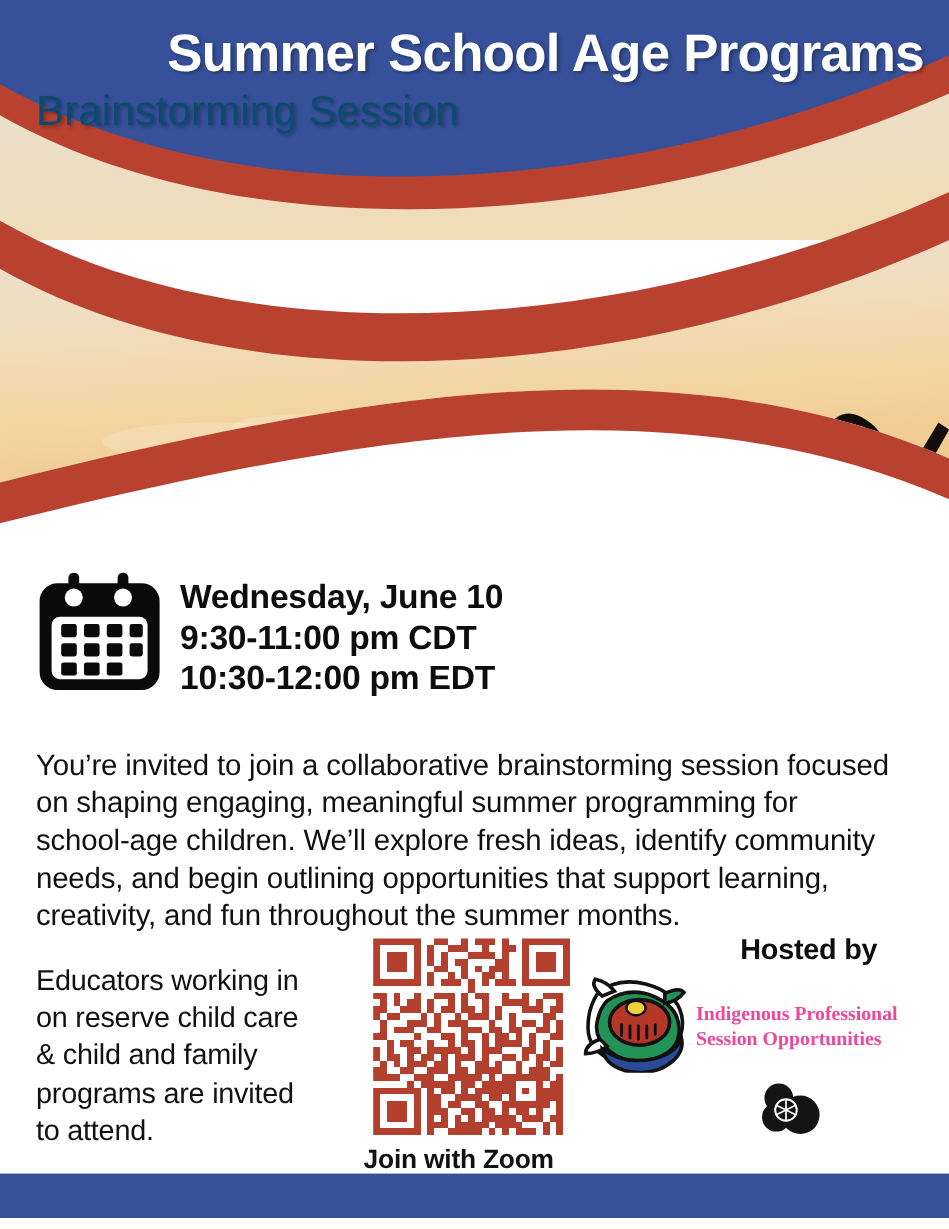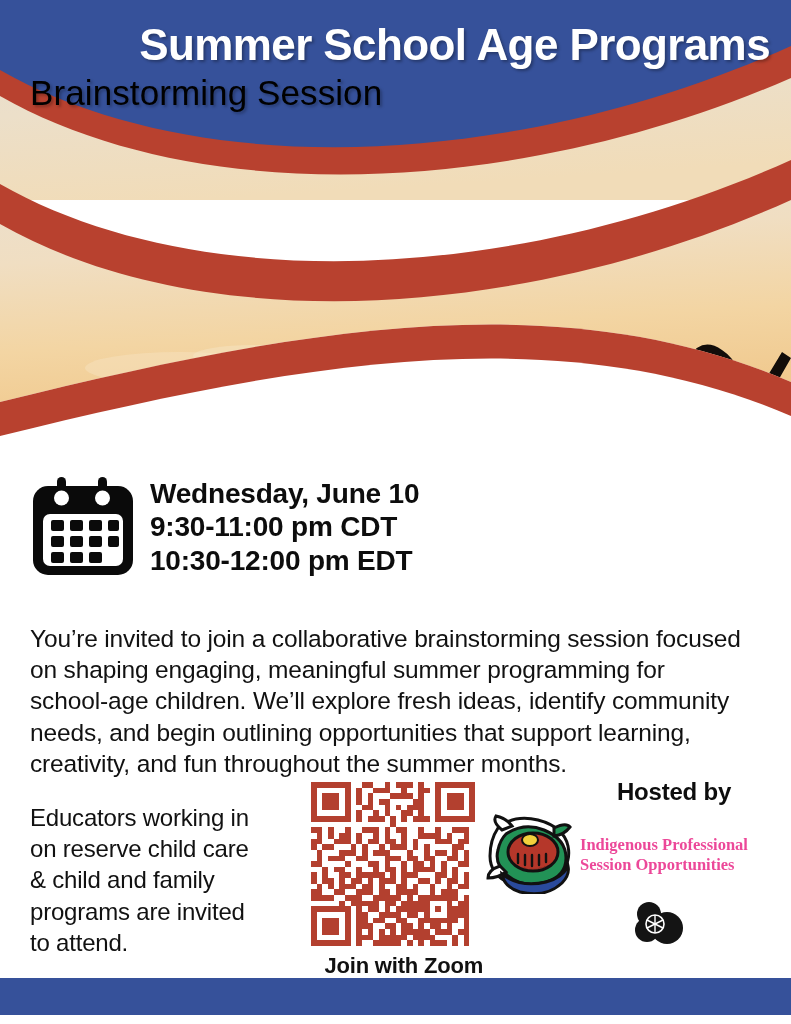--- a/index.html
+++ b/index.html
@@ -42,21 +42,21 @@
     letter-spacing: -0.6px;
     line-height: 1.06;
     margin: 0;
     text-shadow: 2px 2px 3px rgba(0,0,0,0.30);
     white-space: nowrap;
     text-align: right;
   }
   .title-sub {
     font-size: 35px;
     font-weight: 400;
-    color: #000000;
+    color: #0c4a6e;
     letter-spacing: 0.1px;
     line-height: 1.15;
     margin: 4px 0 0 0;
     text-shadow: 2px 2px 3px rgba(0,0,0,0.28);
     white-space: nowrap;
   }
 
   
   .photo-band {
     position: absolute;
@@ -66,21 +66,21 @@
     height: 320px;
     overflow: hidden;
   }
 
   
   .date-block {
     position: absolute;
     left: 30px;
     top: 473px;
     display: flex;
-    align-items: center;
+    align-items: flex-end;
     gap: 14px;
   }
   .cal-icon { flex: 0 0 auto; margin-top: 4px; }
   .date-lines {
     font-size: 28px;
     font-weight: 800;
     color: #0d0d0d;
     line-height: 1.20;
     letter-spacing: -0.2px;
     white-space: nowrap;
@@ -110,21 +110,21 @@
     color: #111111;
     letter-spacing: -0.2px;
   }
 
   
   .qr-block {
     position: absolute;
     left: 303px;
     top: 782px;
     width: 180px;
-    text-align: right;
+    text-align: left;
   }
   .qr-code {
     display: block;
     width: 164px;
     height: 164px;
     margin: 0 auto;
   }
   .qr-caption {
     margin-top: 7px;
     font-size: 22px;

